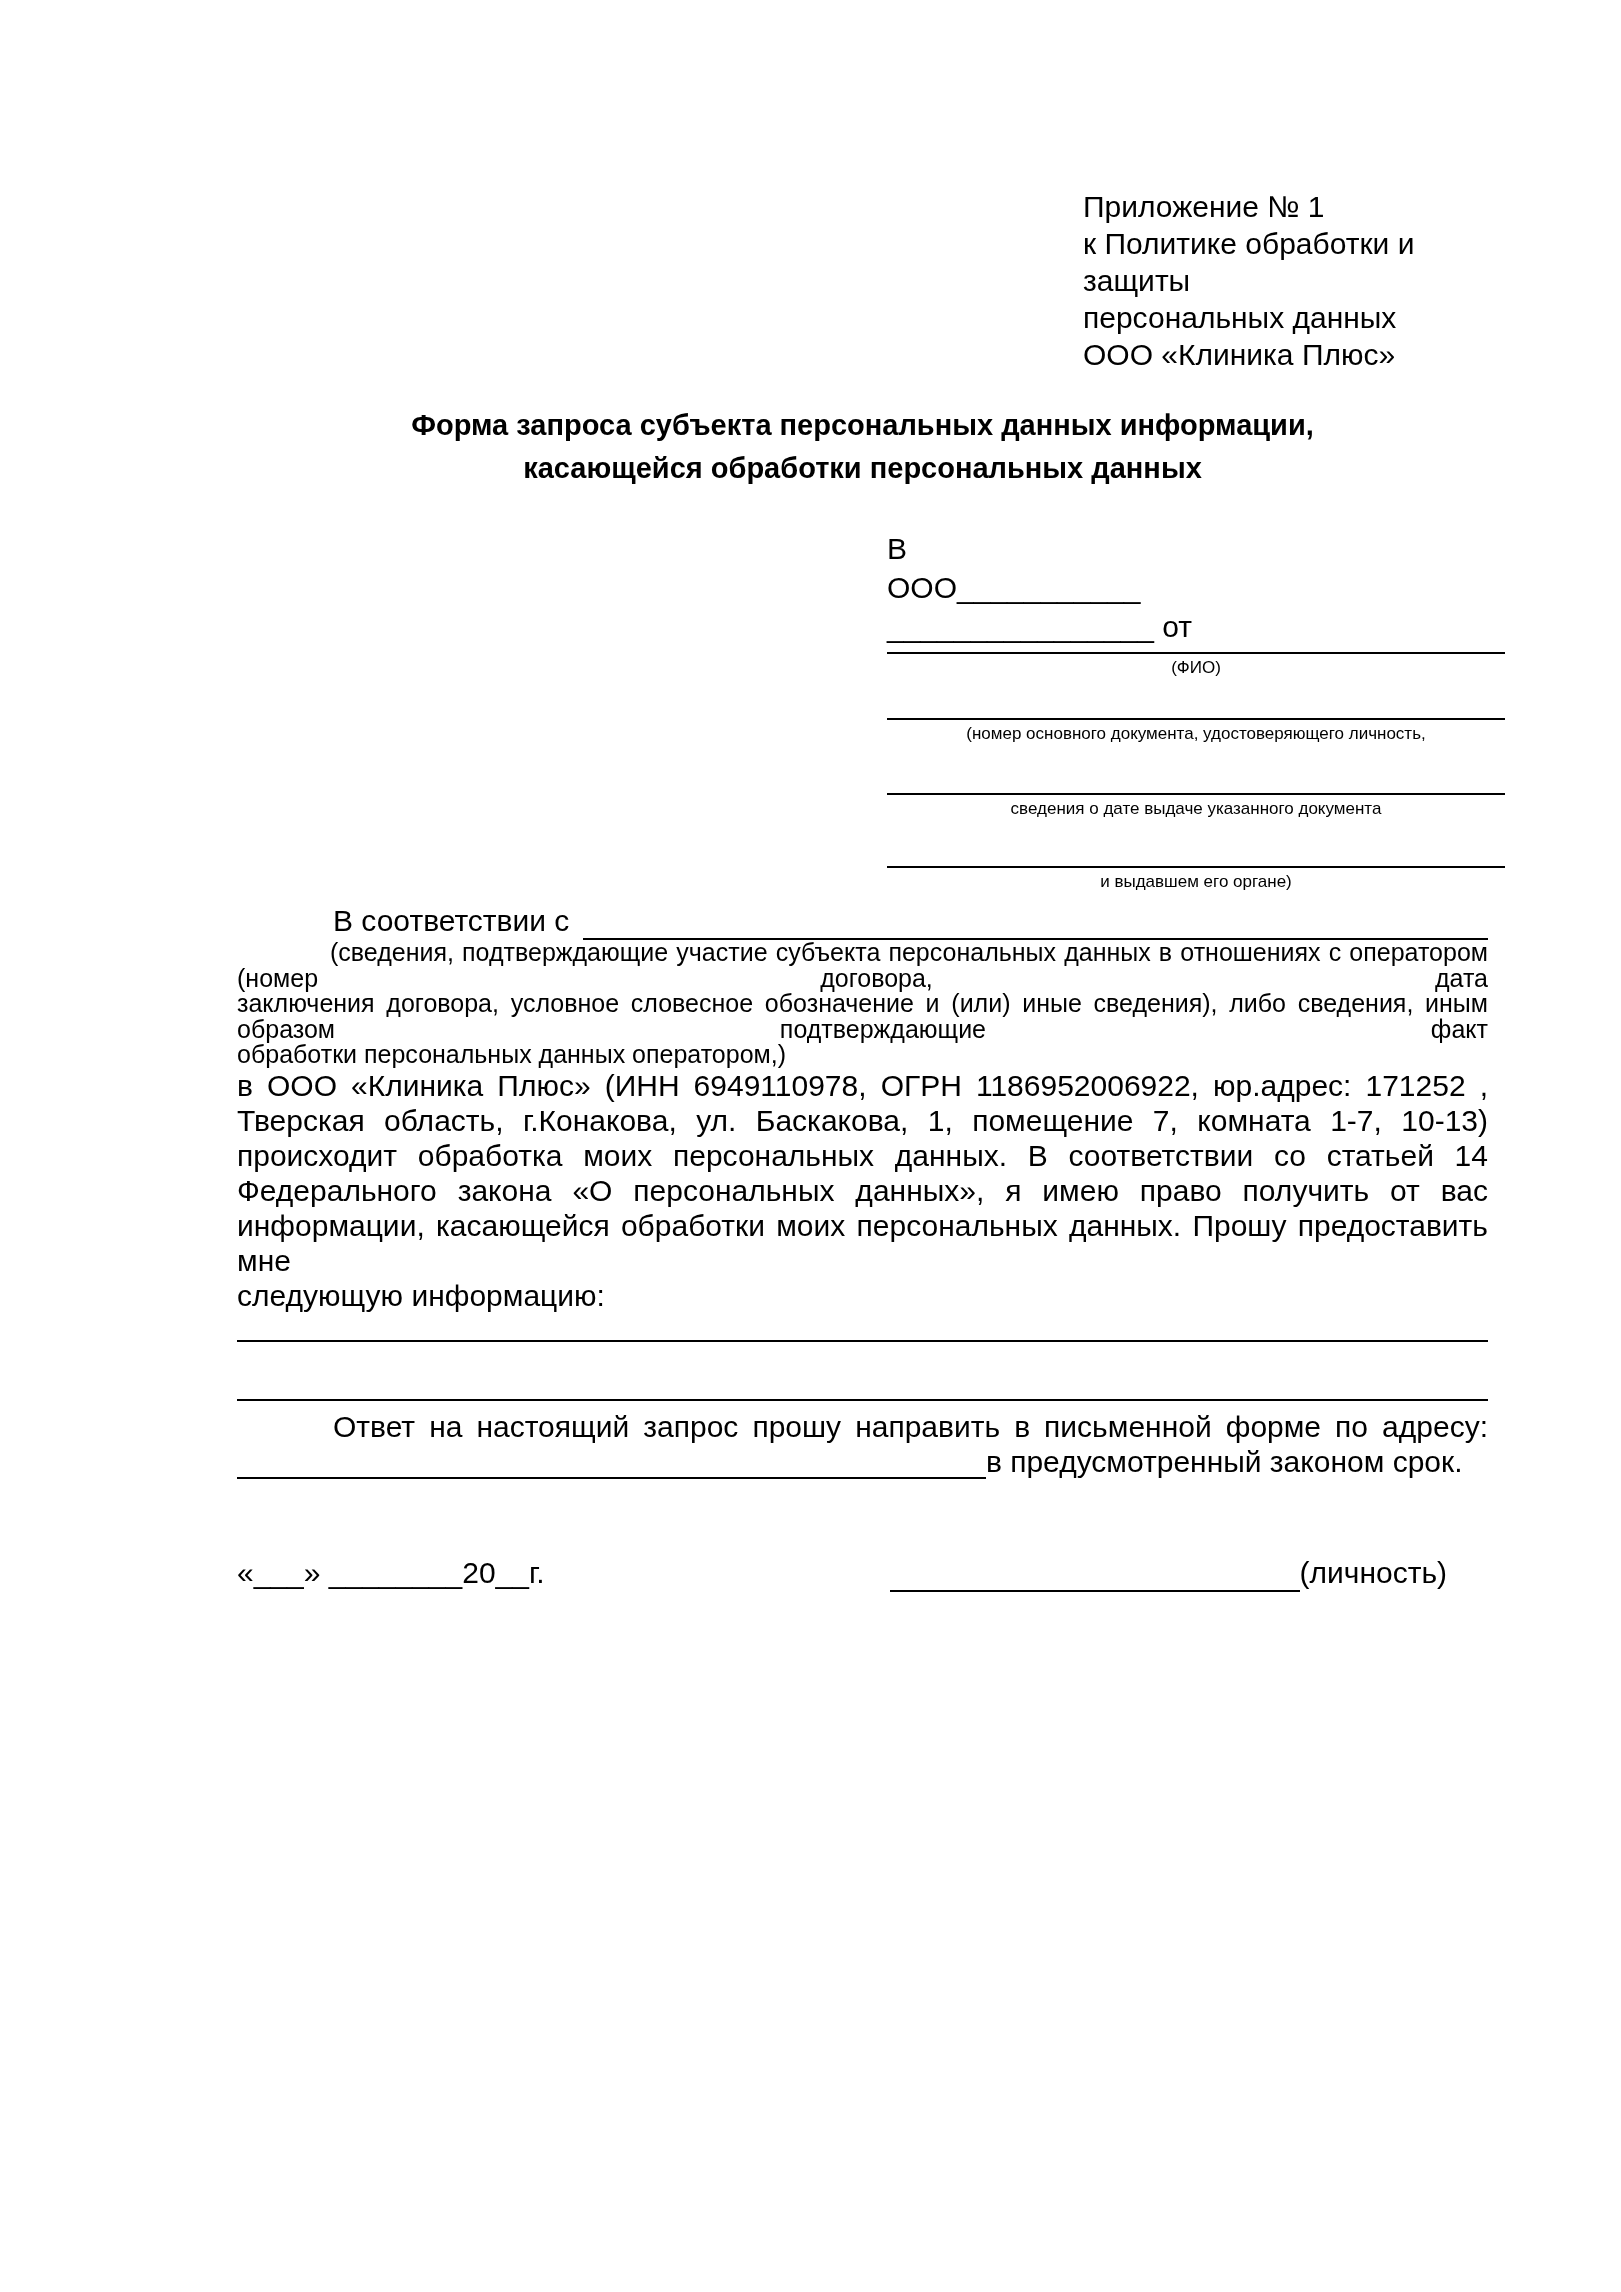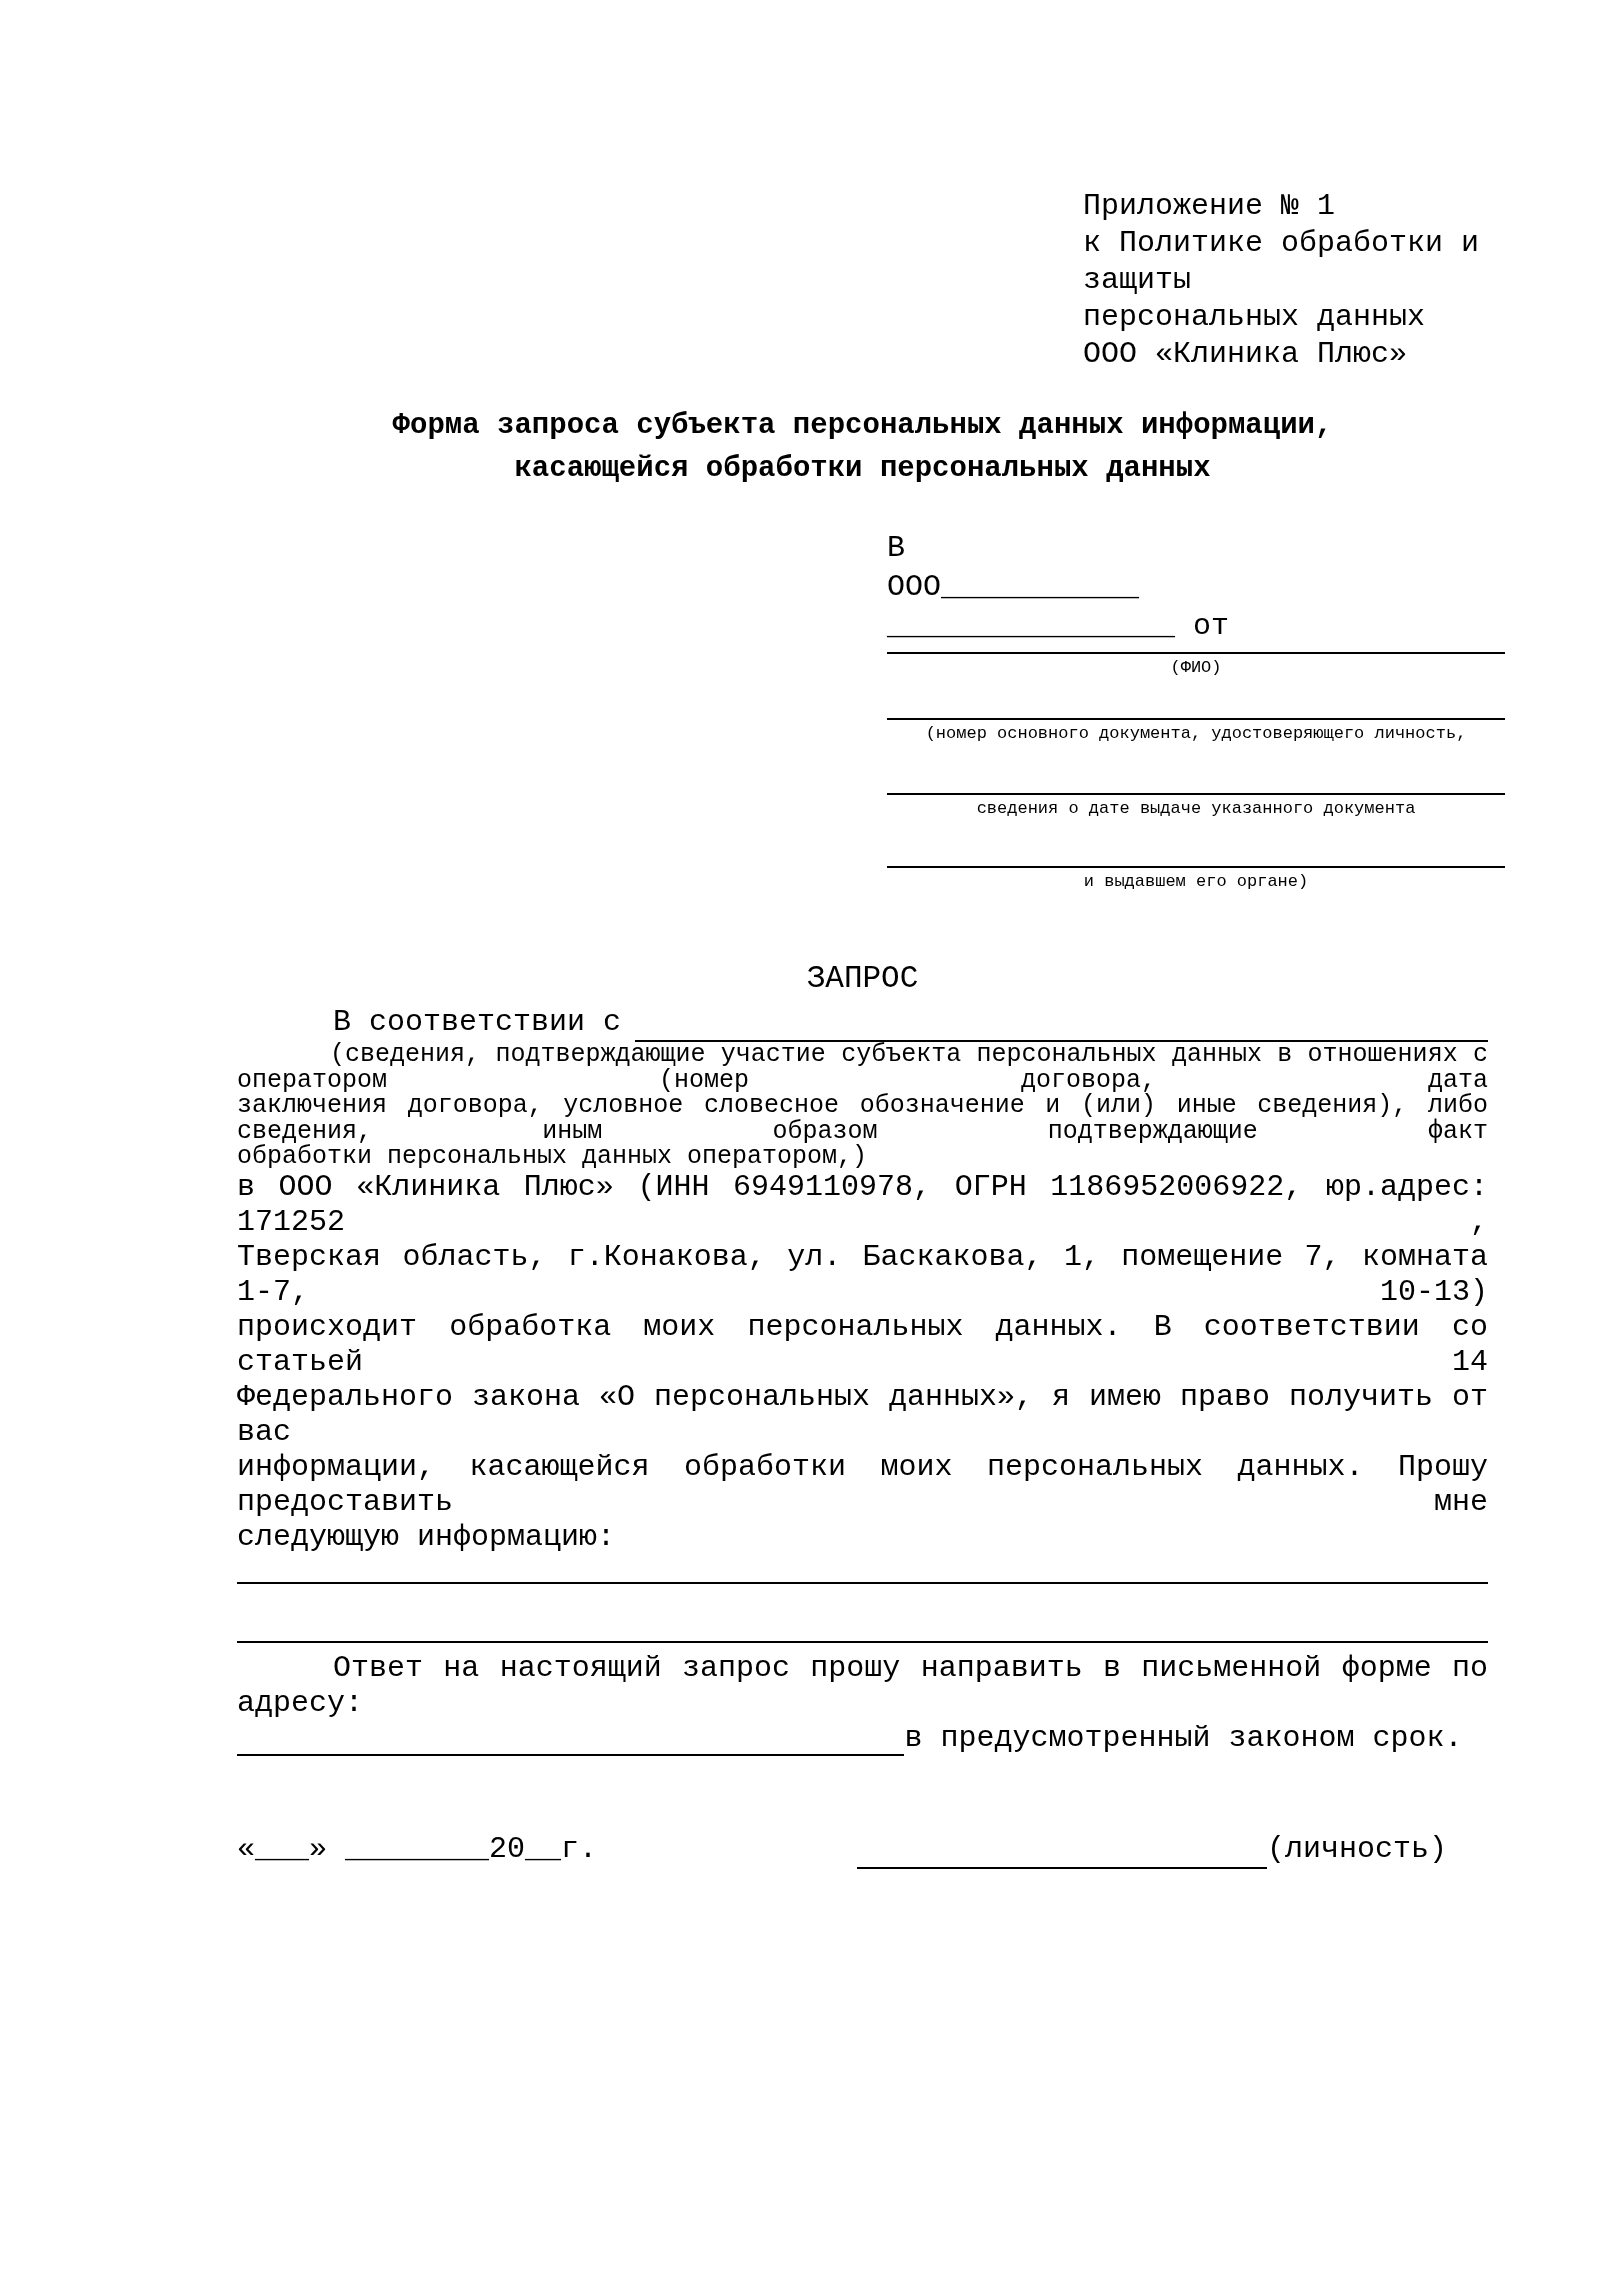--- a/index.html
+++ b/index.html
@@ -3,21 +3,21 @@
 <meta charset="utf-8">
 <title></title>
 <style>
   html, body { margin: 0; padding: 0; background: #ffffff; }
   .page {
     position: relative;
     width: 1604px;
     height: 2293px;
     background: #ffffff;
     color: #000000;
-    font-family: Liberation Mono, monospace;
+    font-family: Liberation Sans, sans-serif;
     font-size: 30px;
     overflow: hidden;
     box-sizing: border-box;
   }
   .content {
     box-sizing: border-box;
     padding: 188px 116px 0 237px; 
     width: 100%;
     height: 100%;
   }
@@ -109,21 +109,20 @@
       <div class="rule rule-g1" data-name="doc-number-write-line"></div>
       <div class="caption" data-name="doc-number-caption">(номер основного документа, удостоверяющего личность,</div>
 
       <div class="rule rule-g2" data-name="doc-issue-date-write-line"></div>
       <div class="caption" data-name="doc-issue-date-caption">сведения о дате выдаче указанного документа</div>
 
       <div class="rule rule-g3" data-name="doc-issuer-write-line"></div>
       <div class="caption" data-name="doc-issuer-caption">и выдавшем его органе)</div>
     </div>
 
-    <div class="zapros-heading" data-name="request-heading">ЗАПРОС</div>
 
     <div class="intro-line flex-line" data-name="request-intro-line">
       <span class="indent-spacer" data-name="first-line-indent"></span>
       <span data-name="intro-prefix-text">В соответствии с</span>
       <span class="fill-line" data-name="intro-write-line"></span>
     </div>
 
     <div class="note" data-name="explanatory-note">
       <div class="just note-first" data-name="explanatory-note-line">(сведения, подтверждающие участие субъекта персональных данных в отношениях с оператором (номер договора, дата</div>
       <div class="just" data-name="explanatory-note-line">заключения договора, условное словесное обозначение и (или) иные сведения), либо сведения, иным образом подтверждающие факт</div>

